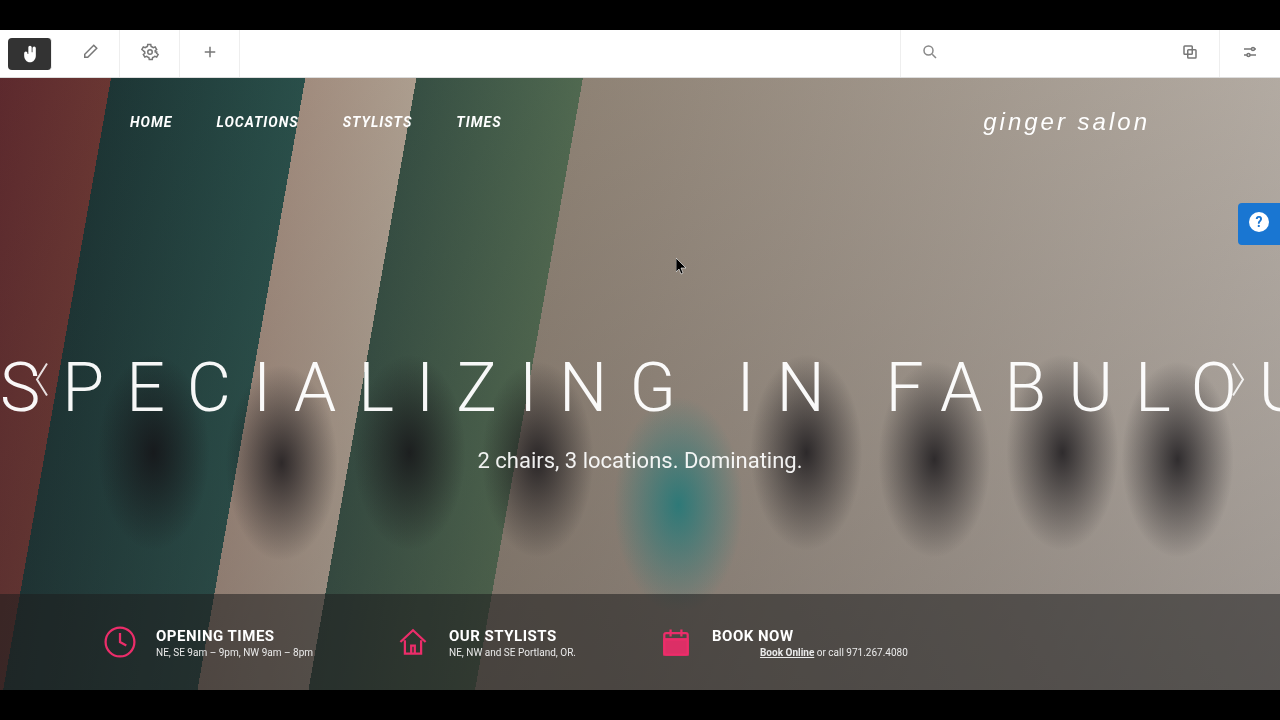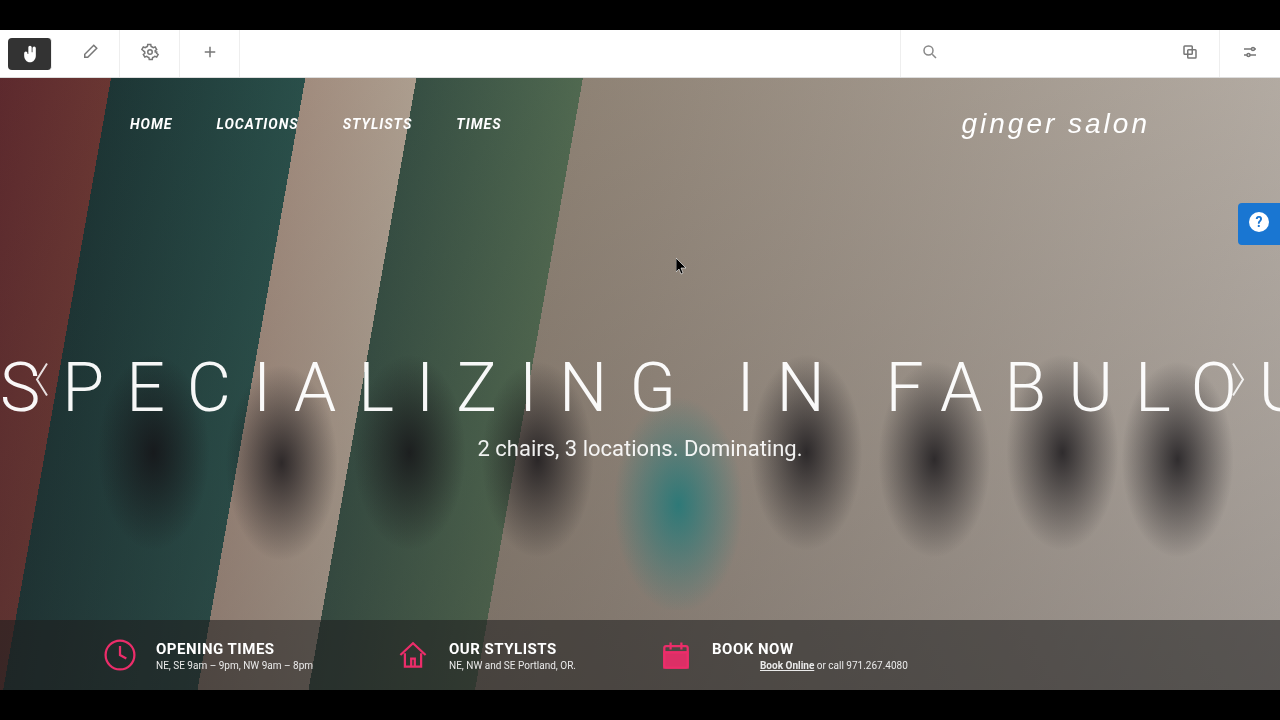--- a/index.html
+++ b/index.html
@@ -31,37 +31,37 @@
     radial-gradient(ellipse 80px 140px at 63% 55%, rgba(20,18,22,0.80), rgba(0,0,0,0) 70%),
     radial-gradient(ellipse 80px 140px at 73% 57%, rgba(20,18,22,0.80), rgba(0,0,0,0) 70%),
     radial-gradient(ellipse 80px 140px at 83% 55%, rgba(20,18,22,0.80), rgba(0,0,0,0) 70%),
     radial-gradient(ellipse 80px 140px at 92% 57%, rgba(20,18,22,0.80), rgba(0,0,0,0) 70%);
   pointer-events: none; }
 
 
 .nav { position: absolute; top: 30px; left: 0; right: 0; display: flex; align-items: center; justify-content: space-between; padding: 0 130px; font-style: italic; }
 .nav-side { display: flex; gap: 44px; }
 .nav-link { color: #fff; font-weight: 700; font-size: 14px; letter-spacing: 1px; cursor: pointer; }
-.logo { font-family: "Helvetica Neue", Arial, sans-serif; font-size: 28px; font-weight: 200; letter-spacing: 3px; white-space: nowrap; }
+.logo { font-family: "Helvetica Neue", Arial, sans-serif; font-size: 24px; font-weight: 200; letter-spacing: 3px; white-space: nowrap; }
 
 
 .hero-text { position: absolute; top: 270px; left: 0; right: 0; text-align: center; }
 .hero-title { font-size: 68px; font-weight: 300; letter-spacing: 22px; color: rgba(255,255,255,0.96); white-space: nowrap; }
-.hero-sub { margin-top: 8px; font-size: 22px; color: rgba(255,255,255,0.92); }
+.hero-sub { margin-top: 20px; font-size: 22px; color: rgba(255,255,255,0.92); }
 
 
 .fake-cursor { position: absolute; top: 180px; left: 676px; font-size: 14px; color: #000; pointer-events: none; }
 
 
 .slider-arrow { position: absolute; top: 50%; transform: translateY(-50%); font-size: 36px; color: rgba(255,255,255,0.8); cursor: pointer; padding: 20px; }
 .slider-arrow.left { left: 10px; }
 .slider-arrow.right { right: 10px; }
 
 
-.info-bar { position: absolute; bottom: 0; left: 0; right: 0; height: 70px; background: rgba(30,30,30,0.55); display: flex; align-items: center; padding: 2px 100px; gap: 80px; }
+.info-bar { position: absolute; bottom: 0; left: 0; right: 0; height: 96px; background: rgba(30,30,30,0.55); display: flex; align-items: center; padding: 2px 100px; gap: 80px; }
 .info-item { display: flex; align-items: center; gap: 16px; color: #fff; }
 .info-icon { width: 40px; height: 40px; display: flex; align-items: center; justify-content: center; color: #ec2d6a; }
 .info-icon svg { width: 36px; height: 36px; }
 .info-text { display: flex; flex-direction: column; gap: 2px; }
 .info-title { font-weight: 700; font-size: 15px; letter-spacing: 0.5px; }
 .info-detail { font-size: 10px; color: #eaeaea; }
 .info-detail .underline { text-decoration: underline; cursor: pointer; font-weight: 700; margin-left: 48px; }
 
 
 .help-badge { position: absolute; right: 0; top: 125px; width: 42px; height: 42px; background: #1976d2; display: flex; align-items: center; justify-content: center; border-radius: 4px 0 0 4px; cursor: pointer; }

